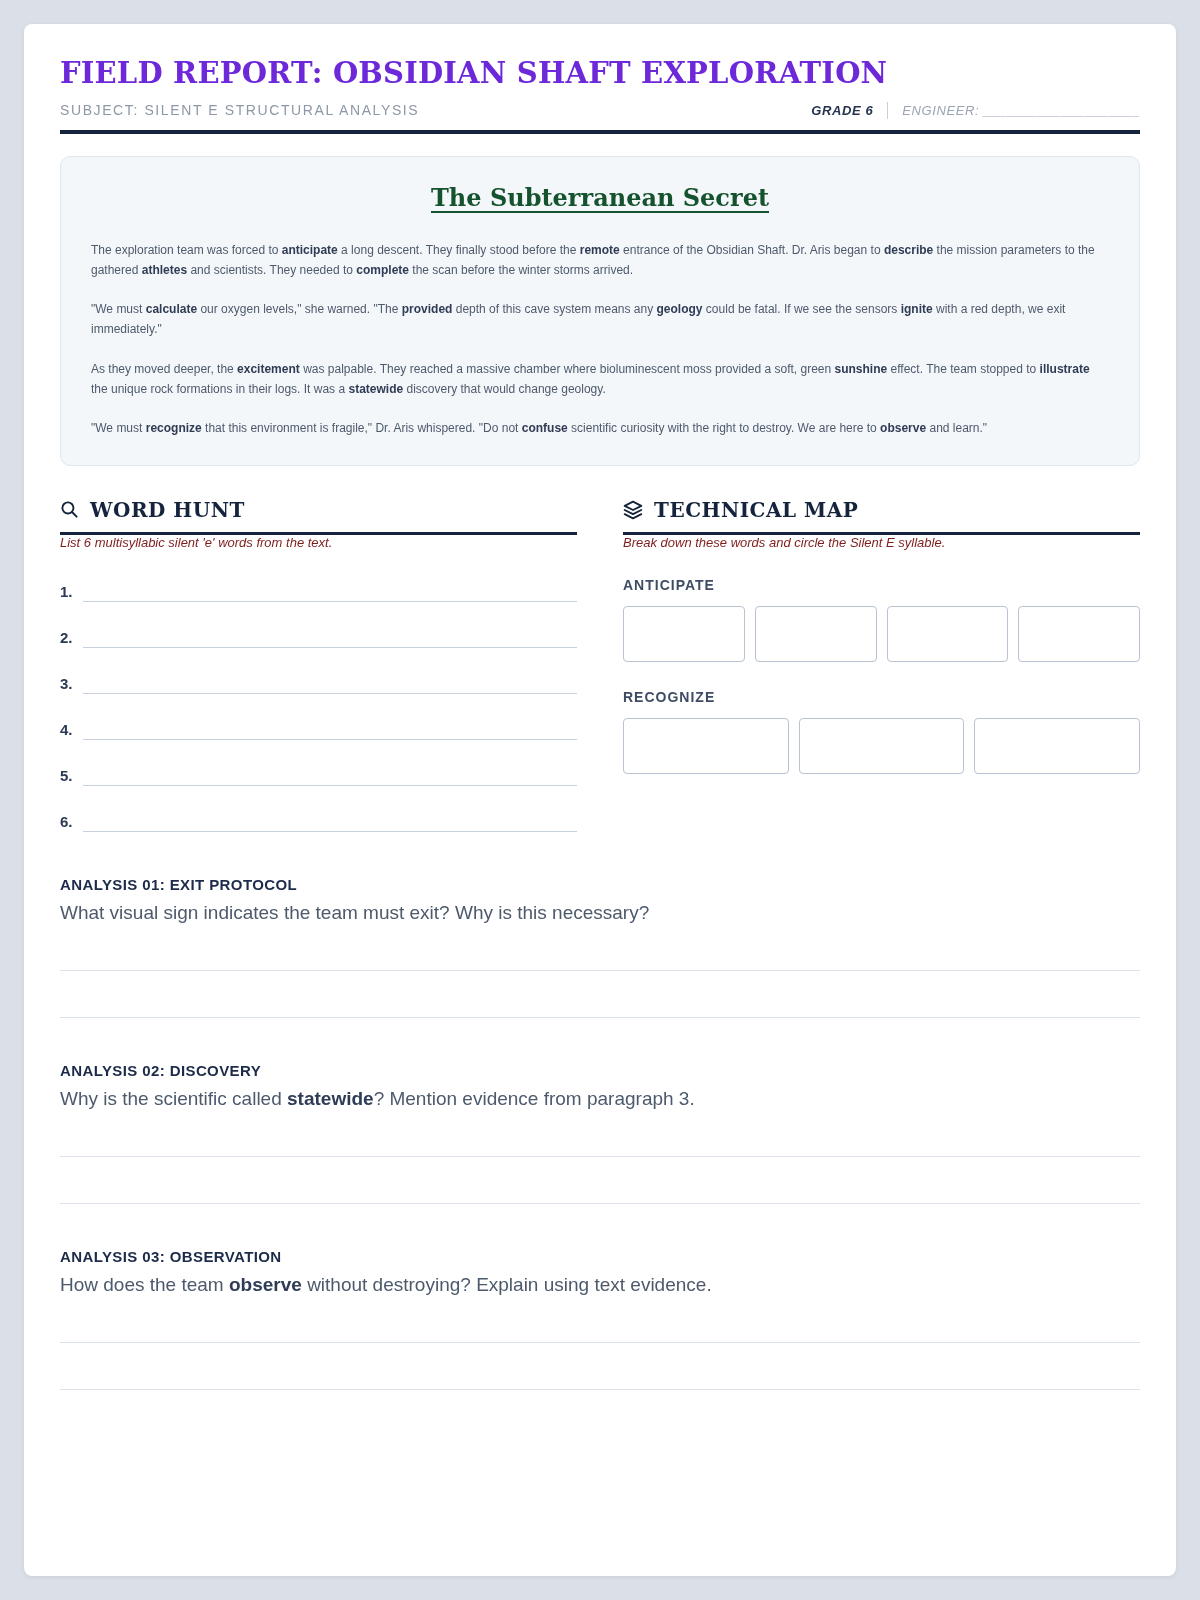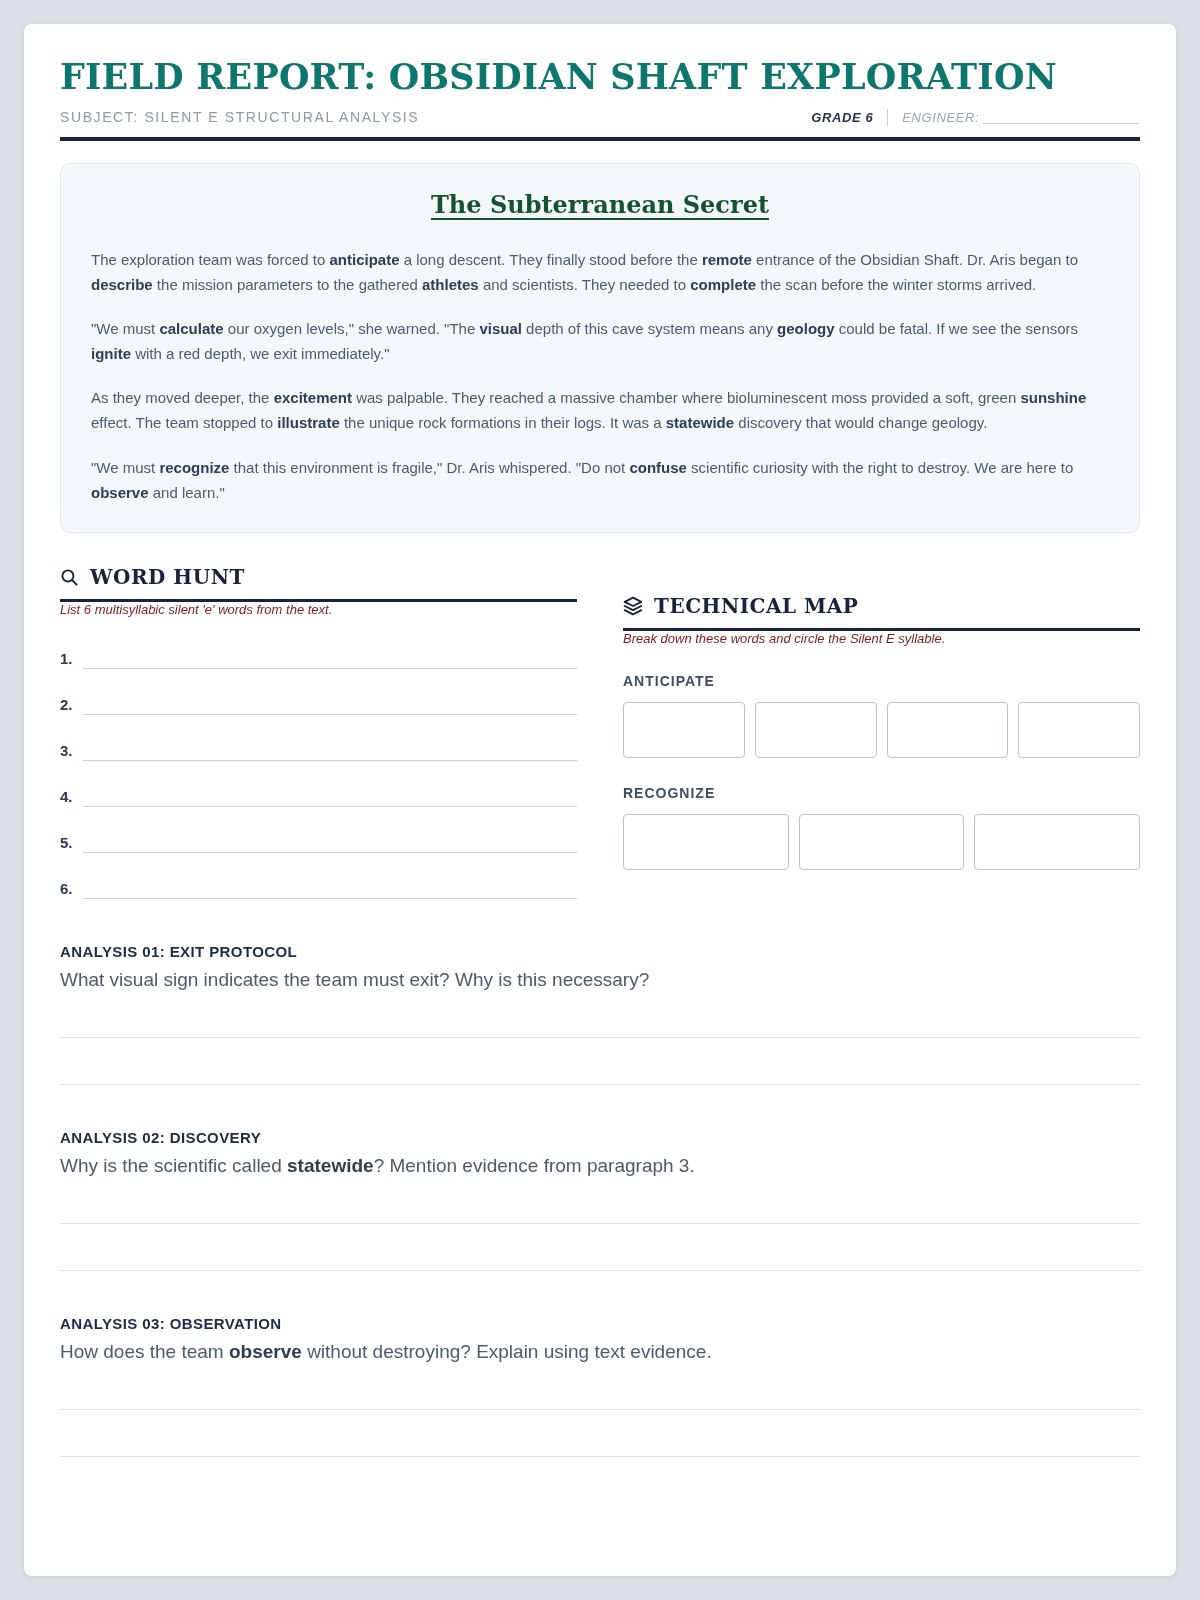--- a/index.html
+++ b/index.html
@@ -16,22 +16,22 @@
     border-radius: 8px;
     padding: 34px 36px;
     overflow: hidden;
     box-shadow: 0 1px 4px rgba(30,40,60,0.10);
   }
 
   
   .doc-title {
     font-family: "DejaVu Serif", "Liberation Serif", serif;
     font-weight: 700;
-    font-size: 35px;
-    color: #0f766e;
+    font-size: 29px;
+    color: #6d28d9;
     letter-spacing: 0.2px;
     line-height: 1.1;
   }
   .header-row {
     margin-top: 12px;
     display: flex;
     justify-content: space-between;
   }
   .doc-subject {
     font-size: 14px;
@@ -74,33 +74,32 @@
     font-size: 24px;
     color: #14532d;
     margin-bottom: 28px;
   }
   .story-title span {
     text-decoration: underline;
     text-underline-offset: 5px;
     text-decoration-thickness: 1.5px;
   }
   .story-p {
-    font-size: 15px;
+    font-size: 12px;
     line-height: 1.68;
     color: #4d5a6c;
     margin-bottom: 19px;
   }
   .story-p strong, .q-text strong { color: #2f3c55; font-weight: 700; }
 
   
   .columns {
     margin-top: 32px;
     display: flex;
     gap: 46px;
-    align-items: center;
   }
   .col { flex: 1; min-width: 0; }
   .section-head {
     display: flex;
     align-items: center;
     gap: 11px;
     padding-bottom: 10px;
     border-bottom: 3px solid #15233c;
   }
   .section-head .ttl {
@@ -175,21 +174,21 @@
       <span class="grade-badge">GRADE 6</span>
       <span class="v-divider"></span>
       <span class="engineer-blank">ENGINEER: ____________________</span>
     </div>
   </div>
   <div class="thick-rule"></div>
 
   <div class="story-box">
     <div class="story-title"><span>The Subterranean Secret</span></div>
     <p class="story-p"><span>The exploration team was forced to </span><strong>anticipate</strong><span> a long descent. They finally stood before the </span><strong>remote</strong><span> entrance of the Obsidian Shaft. Dr. Aris began to </span><strong>describe</strong><span> the mission parameters to the gathered </span><strong>athletes</strong><span> and scientists. They needed to </span><strong>complete</strong><span> the scan before the winter storms arrived.</span></p>
-    <p class="story-p"><span>"We must </span><strong>calculate</strong><span> our oxygen levels," she warned. "The </span><strong>visual</strong><span> depth of this cave system means any </span><strong>geology</strong><span> could be fatal. If we see the sensors </span><strong>ignite</strong><span> with a red depth, we exit immediately."</span></p>
+    <p class="story-p"><span>"We must </span><strong>calculate</strong><span> our oxygen levels," she warned. "The </span><strong>provided</strong><span> depth of this cave system means any </span><strong>geology</strong><span> could be fatal. If we see the sensors </span><strong>ignite</strong><span> with a red depth, we exit immediately."</span></p>
     <p class="story-p"><span>As they moved deeper, the </span><strong>excitement</strong><span> was palpable. They reached a massive chamber where bioluminescent moss provided a soft, green </span><strong>sunshine</strong><span> effect. The team stopped to </span><strong>illustrate</strong><span> the unique rock formations in their logs. It was a </span><strong>statewide</strong><span> discovery that would change geology.</span></p>
     <p class="story-p"><span>"We must </span><strong>recognize</strong><span> that this environment is fragile," Dr. Aris whispered. "Do not </span><strong>confuse</strong><span> scientific curiosity with the right to destroy. We are here to </span><strong>observe</strong><span> and learn."</span></p>
   </div>
 
   <div class="columns">
 
     <div class="col">
       <div class="section-head">
         <span>
           <svg width="19" height="19" viewBox="0 0 24 24" fill="none" stroke="#15233c" stroke-width="2.4" stroke-linecap="round">

